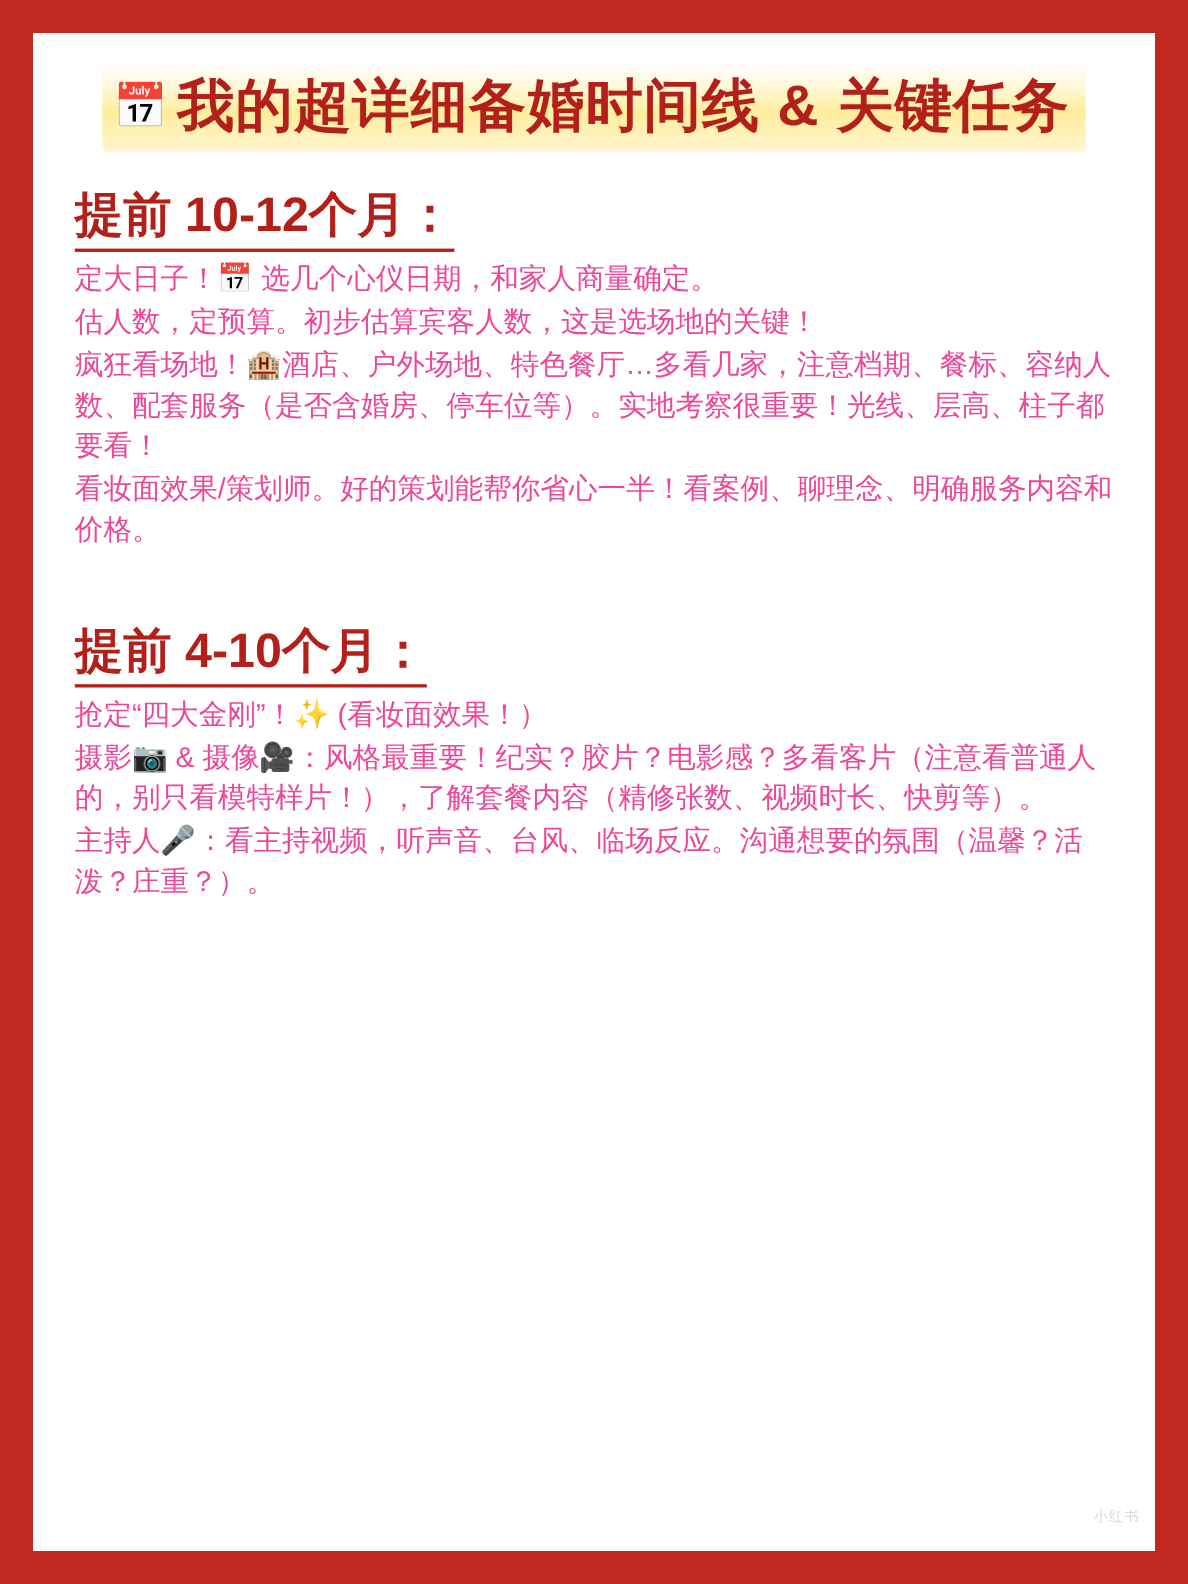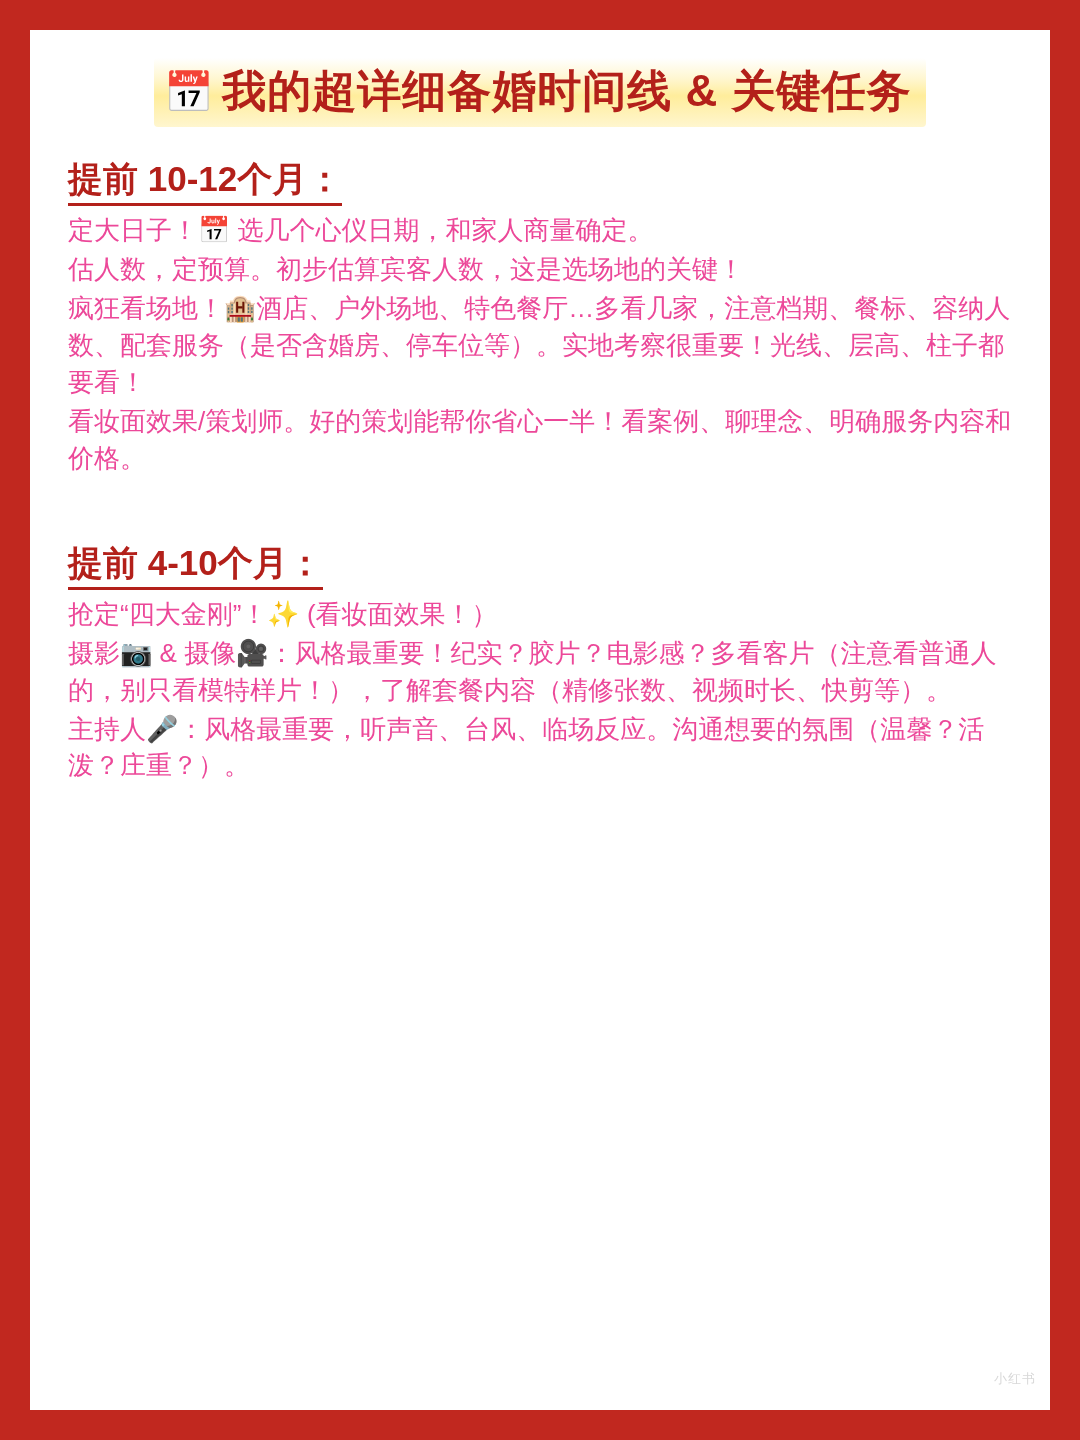--- a/index.html
+++ b/index.html
@@ -36,31 +36,31 @@
     background: linear-gradient(to bottom, rgba(255,243,190,0) 0%, rgba(255,240,170,0.55) 30%, rgba(255,236,150,0.95) 55%, rgba(255,240,175,0.6) 100%);
     padding: 4px 14px 6px 10px;
     border-radius: 4px;
   }
   .title-icon {
     font-size: 40px;
     line-height: 1;
     margin-right: 8px;
   }
   .title-text {
-    font-size: 44px;
+    font-size: 52px;
     font-weight: bold;
     color: #b3201a;
     letter-spacing: 1px;
     white-space: nowrap;
   }
   .section {
     margin-bottom: 6px;
   }
   .section-heading {
-    font-size: 35px;
+    font-size: 44px;
     font-weight: bold;
     color: #b3201a;
     border-bottom: 3px solid #b3201a;
     display: inline-block;
     line-height: 1.35;
     margin: 10px 0 6px 0;
     padding-bottom: 1px;
   }
   .para {
     font-size: 26px;
@@ -101,17 +101,17 @@
     <p class="para">疯狂看场地！🏨酒店、户外场地、特色餐厅…多看几家，注意档期、餐标、容纳人数、配套服务（是否含婚房、停车位等）。实地考察很重要！光线、层高、柱子都要看！</p>
     <p class="para"> 看妆面效果/策划师。好的策划能帮你省心一半！看案例、聊理念、明确服务内容和价格。</p>
   </div>
 
   <div class="gap"></div>
 
   <div class="section">
     <div class="section-heading">提前 4-10个月：</div>
     <p class="para">抢定“四大金刚”！✨ (看妆面效果！）</p>
     <p class="para">摄影📷 &amp; 摄像🎥：风格最重要！纪实？胶片？电影感？多看客片（注意看普通人的，别只看模特样片！），了解套餐内容（精修张数、视频时长、快剪等）。</p>
-    <p class="para">主持人🎤：风格最重要，听声音、台风、临场反应。沟通想要的氛围（温馨？活泼？庄重？）。</p>
+    <p class="para">主持人🎤：看主持视频，听声音、台风、临场反应。沟通想要的氛围（温馨？活泼？庄重？）。</p>
   </div>
 
   <div class="watermark">小红书</div>
 </div>
 
 </body></html>

